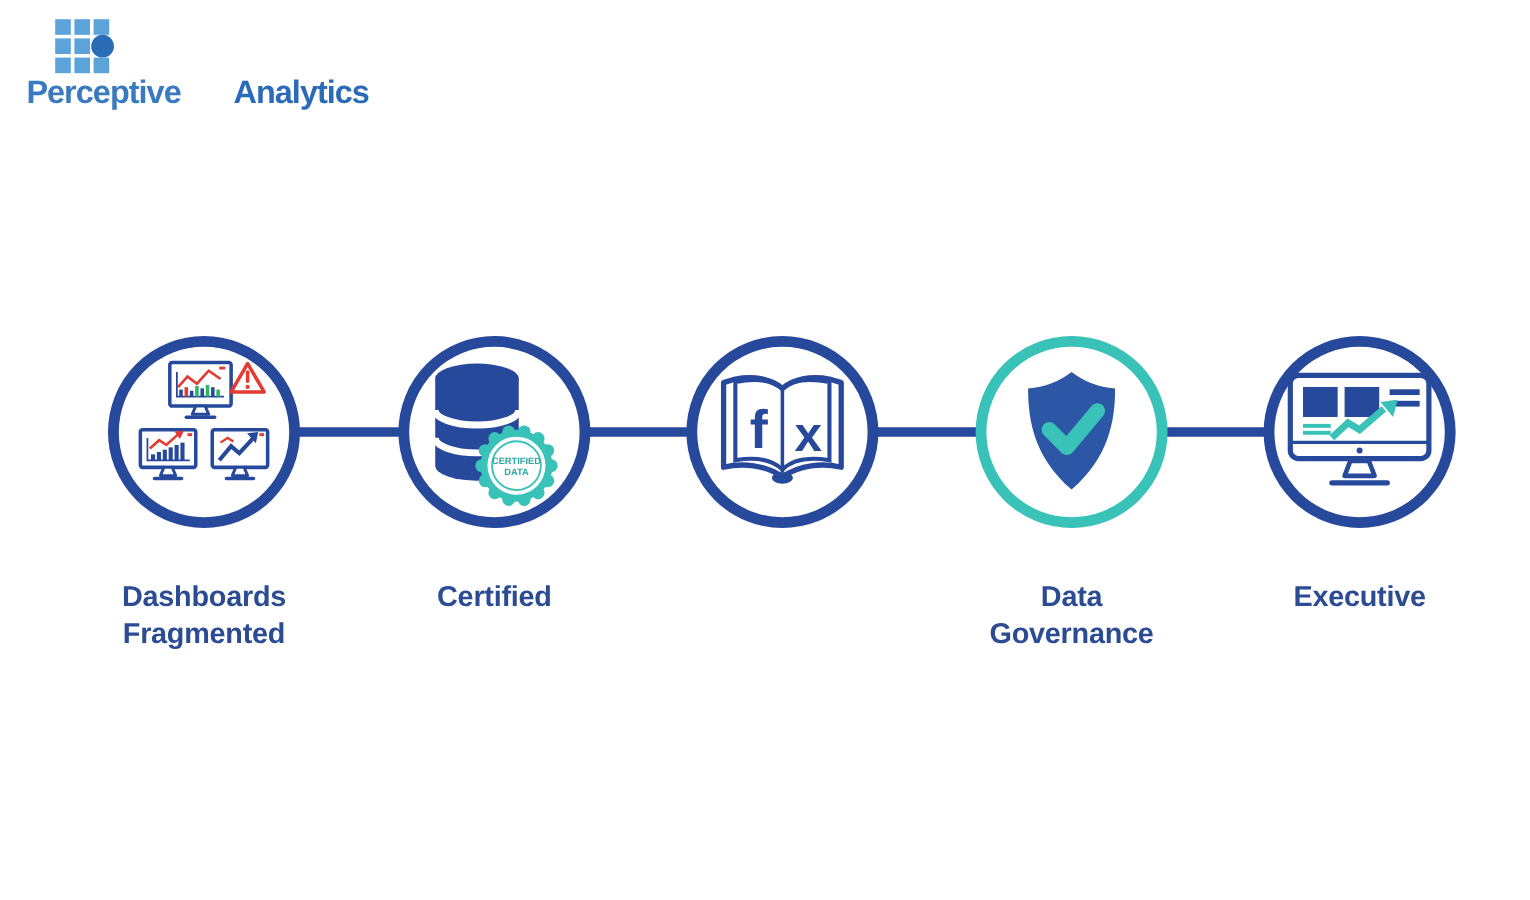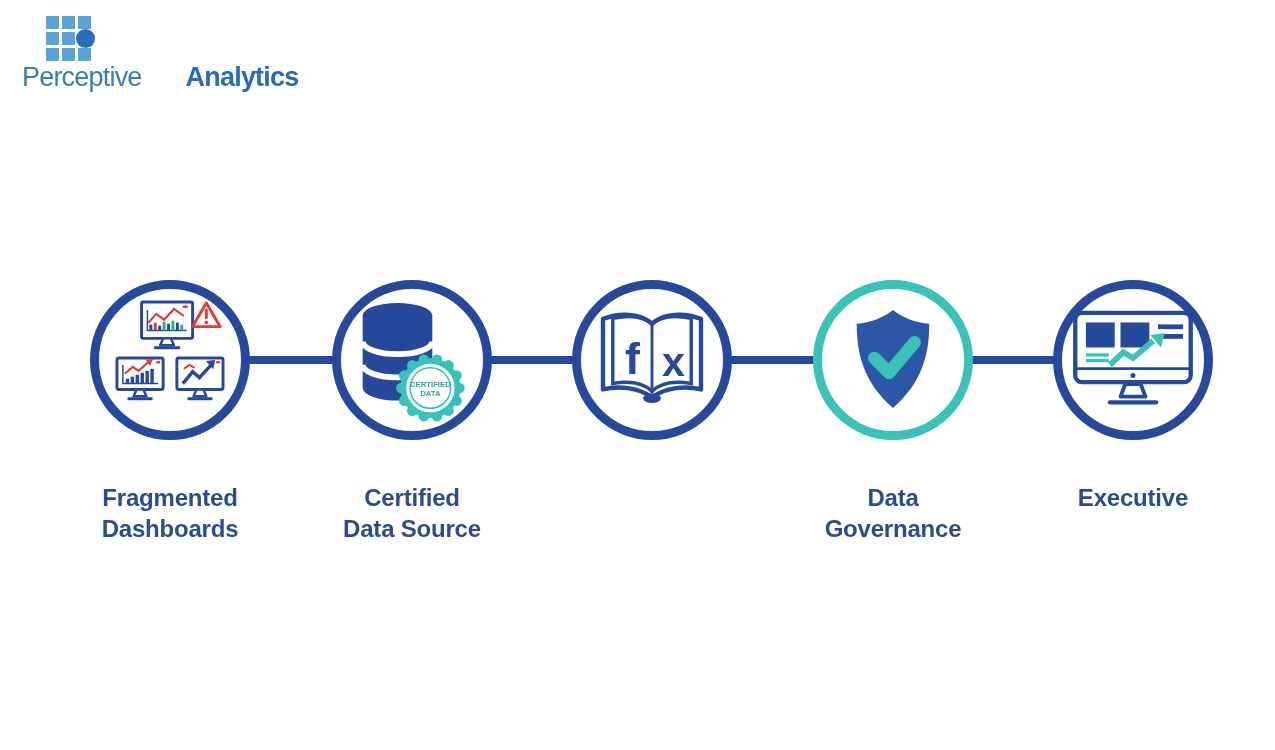--- a/index.html
+++ b/index.html
@@ -14,21 +14,21 @@
   .logo { position:absolute; left:22px; top:16px; }
   .logo-grid {
     display:grid; grid-template-columns:repeat(3,13px); grid-auto-rows:13px;
     gap:3px; margin-left:24px; margin-bottom:2px; width:45px;
   }
   .logo-grid .sq { width:13px; height:13px; background:#5ba3d9; }
   .logo-grid .dot {
     width:19px; height:19px; border-radius:50%; background:#2a6cb5; margin:-3px 0 0 -2px;
   }
   .logo-text { font-size:27px; letter-spacing:-0.8px; white-space:nowrap; line-height:1.05; }
-  .brand-light { color:#3a7bbf; font-weight:400; }
+  .brand-light { color:#3a7bbf; font-weight:700; }
   .brand-bold  { color:#2a6ab8; font-weight:700;margin-left:44px; }
 
   
   .flow { position:absolute; left:0; top:0; width:1275px; height:750px; }
   .connector {
     position:absolute; left:170px; top:356px; width:963px; height:8px;
     background:#27499c; border-radius:4px;
   }
   .step { position:absolute; top:280px; width:220px; text-align:center; }
   .circle {
@@ -110,22 +110,22 @@
           <rect x="63" y="60" width="47" height="32" rx="2" fill="#fff" stroke="#27499c" stroke-width="3"></rect>
           <rect x="103" y="63" width="4" height="2.5" fill="#e23b32"></rect>
           <polyline points="70,71 76,67 81,70" stroke="#e23b32" stroke-width="2" fill="none"></polyline>
           <polyline points="69,86 79,74 86,80 98,67" stroke="#27499c" stroke-width="3.5" fill="none"></polyline>
           <polygon points="92.5,63 102,62 100,71.5" fill="#27499c"></polygon>
           <path d="M83,92 L90,92 L93,99 L80,99 Z" fill="#fff" stroke="#27499c" stroke-width="2.5" stroke-linejoin="round"></path>
           <line x1="75" y1="101.5" x2="98" y2="101.5" stroke="#27499c" stroke-width="3" stroke-linecap="round"></line>
         </svg>
       </div>
       <div class="step-label">
+        <span>Dashboards</span>
         <span>Fragmented</span>
-        <span>Dashboards</span>
       </div>
     </div>
 
     <div class="step" style="left:302px">
       <div class="circle">
         <svg width="118" height="126" viewBox="0 0 122 130">
 
           <ellipse cx="46" cy="19" rx="36" ry="13" fill="#27499c"></ellipse>
           <path d="M10,19 L10,94 A36,13 0 0 0 82,94 L82,19 Z" fill="#27499c"></path>
           <path d="M10,46 A36,13 0 0 0 82,46" stroke="#fff" stroke-width="6" fill="none"></path>
@@ -149,21 +149,20 @@
             <circle cx="80" cy="94" r="31" fill="#38c2b8"></circle>
             <circle cx="80" cy="94" r="25" fill="#fff"></circle>
             <circle cx="80" cy="94" r="21" fill="none" stroke="#38c2b8" stroke-width="1.6"></circle>
             <text x="80" y="92.5" font-size="8" font-weight="700" fill="#2aa9a1" text-anchor="middle">CERTIFIED</text>
             <text x="80" y="102" font-size="8" font-weight="700" fill="#2aa9a1" text-anchor="middle">DATA</text>
           </g>
         </svg>
       </div>
       <div class="step-label">
         <span>Certified</span>
-        <span>Data Source</span>
       </div>
     </div>
 
     <div class="step" style="left:542px">
       <div class="circle">
         <svg width="118" height="98" viewBox="0 0 120 100">
           <path d="M60,13 C51,5 36,2 20,5 L10,8 L10,80 C26,76 45,78 60,88 C75,78 94,76 110,80 L110,8 L100,5 C84,2 69,5 60,13 Z" fill="#fff" stroke="#27499c" stroke-width="4.5" stroke-linejoin="round"></path>
           <path d="M60,13 C52,6 38,4 20,7.5 L20,74 C38,71 52,74 60,82" fill="none" stroke="#27499c" stroke-width="3.5"></path>
           <path d="M60,13 C68,6 82,4 100,7.5 L100,74 C82,71 68,74 60,82" fill="none" stroke="#27499c" stroke-width="3.5"></path>
           <line x1="60" y1="13" x2="60" y2="84" stroke="#27499c" stroke-width="3"></line>

